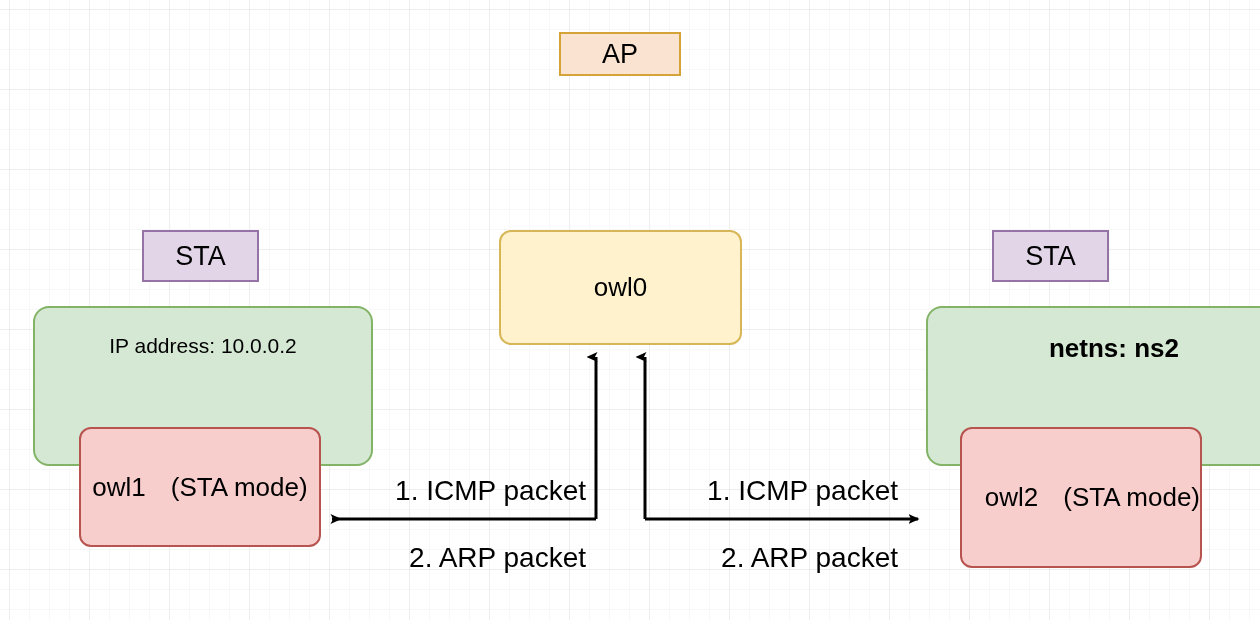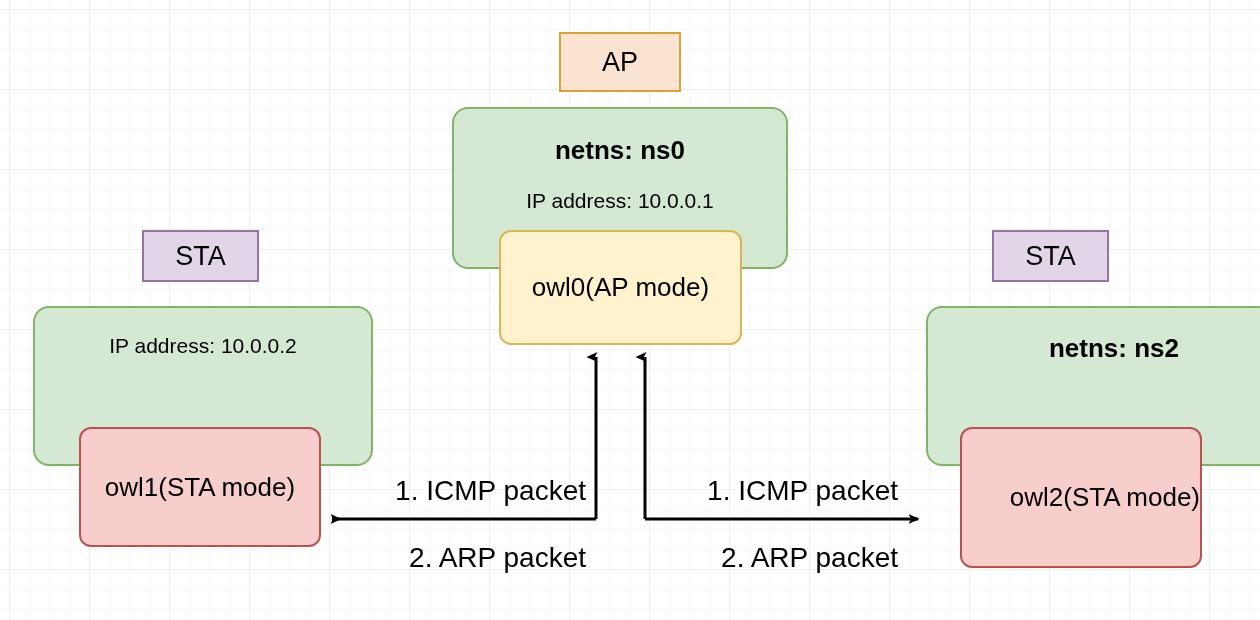--- a/index.html
+++ b/index.html
@@ -83,20 +83,21 @@
     line-height: 1.18;
     white-space: nowrap;
   }
   .iface-ap {
     background: #fff2cc;
     border-color: #d6b656;
   }
   .iface-sta {
     background: #f8cecc;
     border-color: #b85450;
+    gap: 25px;
   }
 
   
   .flow-label {
     position: absolute;
     font-size: 28px;
     line-height: 1;
     white-space: nowrap;
     text-align: right;
   }
@@ -132,32 +133,27 @@
       <path d="M596,519 L596,357" stroke="#000000" stroke-width="3" fill="none" marker-end="url(#ah-up)"></path>
       <path d="M596,519 L332,519" stroke="#000000" stroke-width="3" fill="none" marker-end="url(#ah-left)"></path>
     </g>
 
     <g>
       <path d="M645,519 L645,357" stroke="#000000" stroke-width="3" fill="none" marker-end="url(#ah-up)"></path>
       <path d="M645,519 L918,519" stroke="#000000" stroke-width="3" fill="none" marker-end="url(#ah-right)"></path>
     </g>
   </svg>
 
-  <div class="badge badge-ap" style="left:559px; top:32px; width:122px; height:60px;">
+  <div class="badge badge-ap" style="left:559px; top:32px; width:122px; height:44px;">
     <span>AP</span>
   </div>
 
-  <div class="netns" style="left:452px; top:107px; width:336px; height:162px;">
-    <div class="netns-title" style="margin-top:28px;">netns: ns0</div>
-    <div class="netns-ip" style="margin-top:27px;">IP address: 10.0.0.1</div>
-  </div>
 
   <div class="iface iface-ap" style="left:499px; top:230px; width:243px; height:115px;">
     <span>owl0</span>
-    <span>(AP mode)</span>
   </div>
 
   <div class="badge badge-sta" style="left:142px; top:230px; width:117px; height:52px;">
     <span>STA</span>
   </div>
 
   <div class="netns" style="left:33px; top:306px; width:340px; height:160px;">
     <div class="netns-ip" style="margin-top:27px;">IP address: 10.0.0.2</div>
   </div>
 

